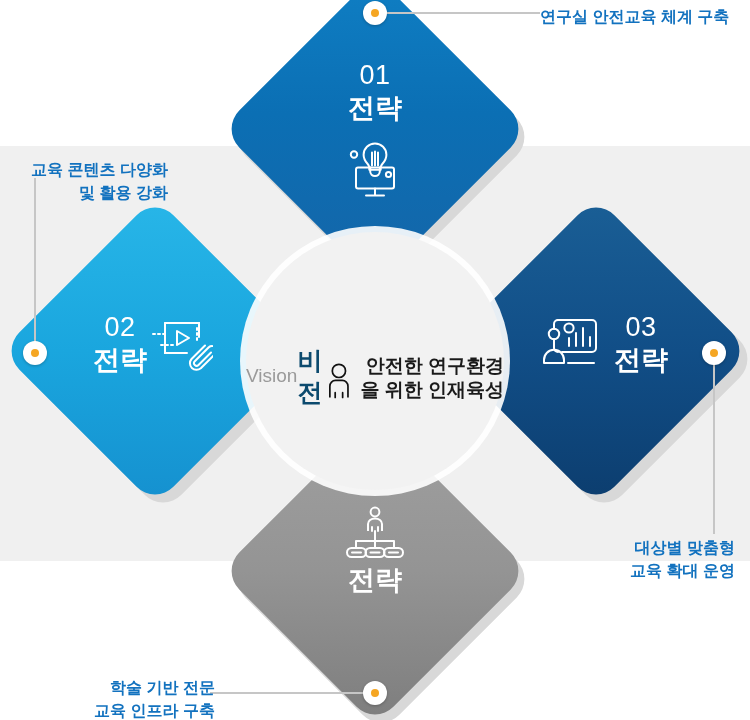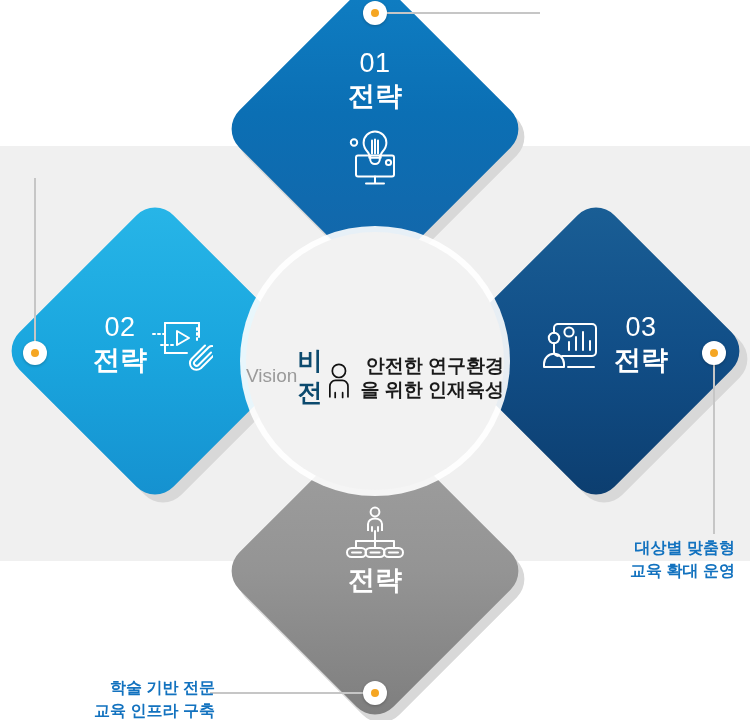--- a/index.html
+++ b/index.html
@@ -72,32 +72,32 @@
     letter-spacing: 0.5px;
   }
   .d-word {
     font-size: 27px;
     font-weight: 700;
     line-height: 1.3;
   }
   .d-icon { display: block; margin: 0 auto; }
 
   
-  .c-top    { left: 265px; top: 48px; text-align: center; }
+  .c-top    { left: 265px; top: 60px; text-align: center; }
   .c-top .d-icon { margin-top: 14px; }
   .c-bottom { left: 265px; top: 505px; }
   .c-bottom .d-num { margin-top: 14px; }
 
   .c-left {
     left: 58px; top: 312px; width: 190px;
     display: flex; align-items: center; justify-content: center; 
   }
   .c-right {
     left: 508px; top: 312px; width: 190px;
-    display: flex; align-items: center; justify-content: center; gap: 12px;
+    display: flex; align-items: flex-start; justify-content: center; gap: 12px;
   }
   .side-text { text-align: center; }
 
   
   .center-circle {
     position: absolute;
     left: 246px;
     top: 232px;
     width: 258px;
     height: 258px;
@@ -265,18 +265,21 @@
   <div class="conn-line" style="left:385px; top:12px;  width:155px; height:2px;"></div>
   <div class="conn-line" style="left:34px;  top:178px; width:2px;   height:168px;"></div>
   <div class="conn-line" style="left:713px; top:362px; width:2px;   height:172px;"></div>
   <div class="conn-line" style="left:210px; top:692px; width:156px; height:2px;"></div>
 
   <div class="dot" style="left:363px; top:1px;"></div>
   <div class="dot" style="left:23px;  top:341px;"></div>
   <div class="dot" style="left:702px; top:341px;"></div>
   <div class="dot" style="left:363px; top:681px;"></div>
 
+  <div class="olabel lab-01">연구실 안전교육 체계 구축</div>
+  <div class="olabel lab-02">교육 콘텐츠 다양화
+및 활용 강화</div>
   <div class="olabel lab-03">대상별 맞춤형
 교육 확대 운영</div>
   <div class="olabel lab-04">학술 기반 전문
 교육 인프라 구축</div>
 
 </div>
 
 </body></html>

